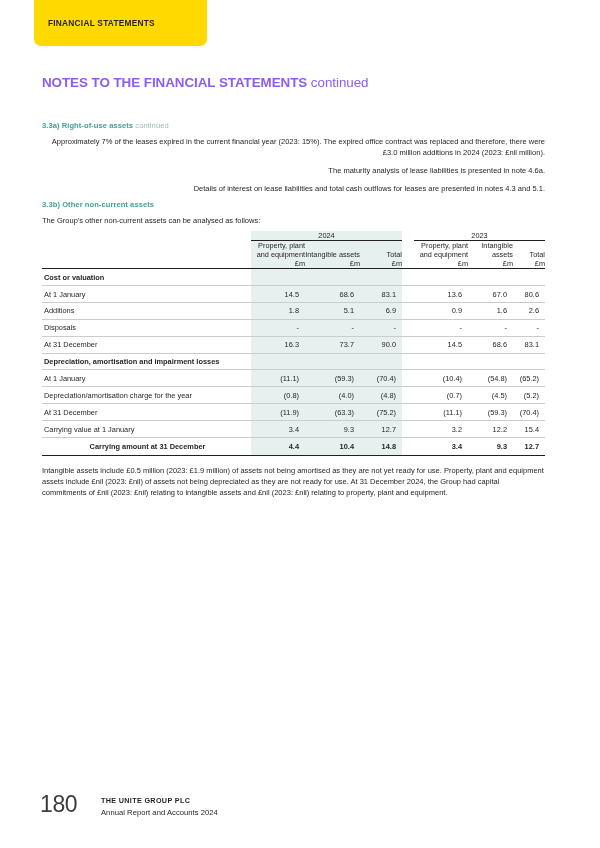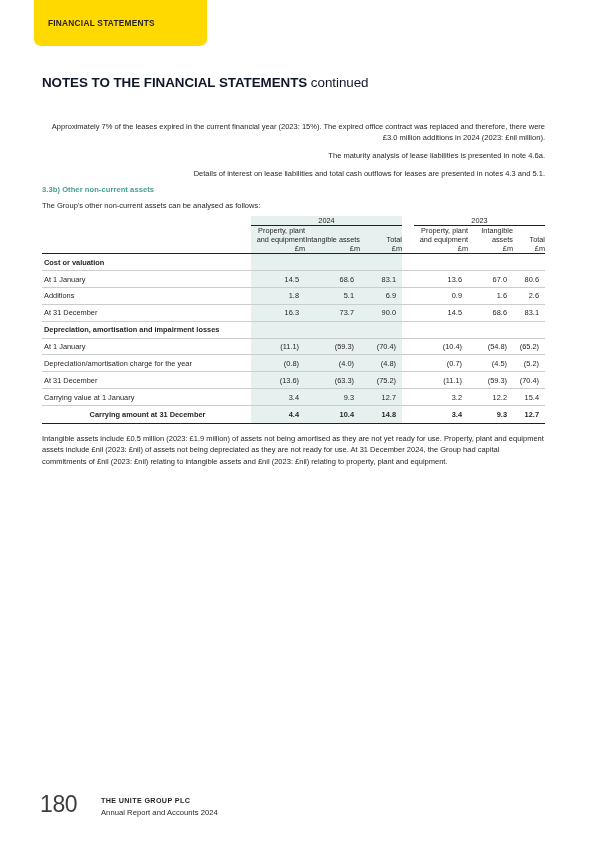--- a/index.html
+++ b/index.html
@@ -46,21 +46,21 @@
     height: 848px;
   }
 
   .page-title {
     position: absolute;
     left: 42px;
     top: 75px;
     font-size: 13.4px;
     font-weight: bold;
     letter-spacing: -0.05px;
-    color: #0f172a;
+    color: #8b5cf6;
     white-space: nowrap;
   }
   .page-title .cont {
     font-weight: normal;
   }
 
   .content {
     position: absolute;
     left: 42px;
     top: 121px;
@@ -226,20 +226,24 @@
   <div class="section-tab">
     <span class="section-tab-label">FINANCIAL STATEMENTS</span>
   </div>
 
   <div class="page-title">
     <span>NOTES TO THE FINANCIAL STATEMENTS</span><span class="cont">&nbsp;</span><span class="cont">continued</span>
   </div>
 
   <div class="content">
 
+    <div class="sub-head">
+      <span>3.3a) Right-of-use assets</span>
+      <span class="cont">continued</span>
+    </div>
 
     <p class="body-text">Approximately 7% of the leases expired in the current financial year (2023: 15%). The expired office contract was replaced and therefore, there were £3.0 million additions in 2024 (2023: £nil million).</p>
     <p class="body-text">The maturity analysis of lease liabilities is presented in note 4.6a.</p>
     <p class="body-text">Details of interest on lease liabilities and total cash outflows for leases are presented in notes 4.3 and 5.1.</p>
 
     <div class="sub-head">
       <span>3.3b) Other non-current assets</span>
     </div>
 
     <p class="intro-line">The Group's other non-current assets can be analysed as follows:</p>
@@ -310,20 +314,30 @@
           <td class="lab">Additions</td>
           <td class="num shade b">1.8</td>
           <td class="num shade b">5.1</td>
           <td class="num shade b">6.9</td>
           <td></td>
           <td class="num">0.9</td>
           <td class="num">1.6</td>
           <td class="num">2.6</td>
         </tr>
         <tr class="data-row">
+          <td class="lab">Disposals</td>
+          <td class="num shade b">-</td>
+          <td class="num shade b">-</td>
+          <td class="num shade b">-</td>
+          <td></td>
+          <td class="num">-</td>
+          <td class="num">-</td>
+          <td class="num">-</td>
+        </tr>
+        <tr class="data-row">
           <td class="lab">At 31 December</td>
           <td class="num shade b">16.3</td>
           <td class="num shade b">73.7</td>
           <td class="num shade b">90.0</td>
           <td></td>
           <td class="num">14.5</td>
           <td class="num">68.6</td>
           <td class="num">83.1</td>
         </tr>
 
@@ -353,21 +367,21 @@
           <td class="num shade b">(0.8)</td>
           <td class="num shade b">(4.0)</td>
           <td class="num shade b">(4.8)</td>
           <td></td>
           <td class="num">(0.7)</td>
           <td class="num">(4.5)</td>
           <td class="num">(5.2)</td>
         </tr>
         <tr class="data-row">
           <td class="lab">At 31 December</td>
-          <td class="num shade b">(13.6)</td>
+          <td class="num shade b">(11.9)</td>
           <td class="num shade b">(63.3)</td>
           <td class="num shade b">(75.2)</td>
           <td></td>
           <td class="num">(11.1)</td>
           <td class="num">(59.3)</td>
           <td class="num">(70.4)</td>
         </tr>
         <tr class="data-row">
           <td class="lab">Carrying value at 1 January</td>
           <td class="num shade b">3.4</td>

